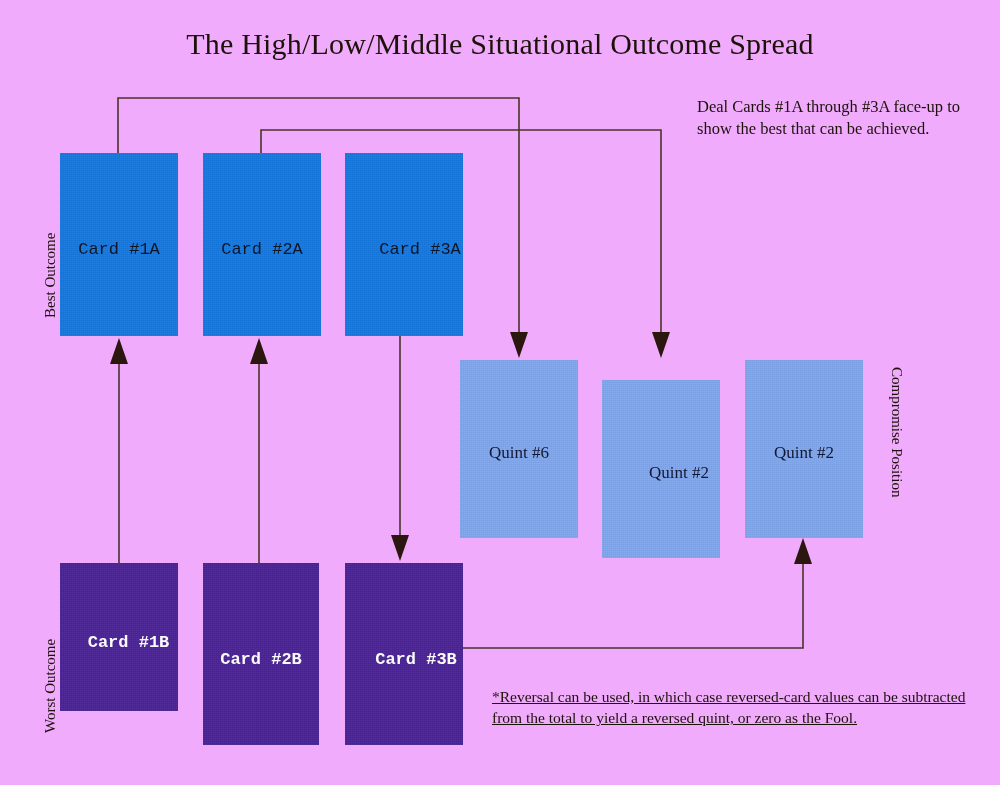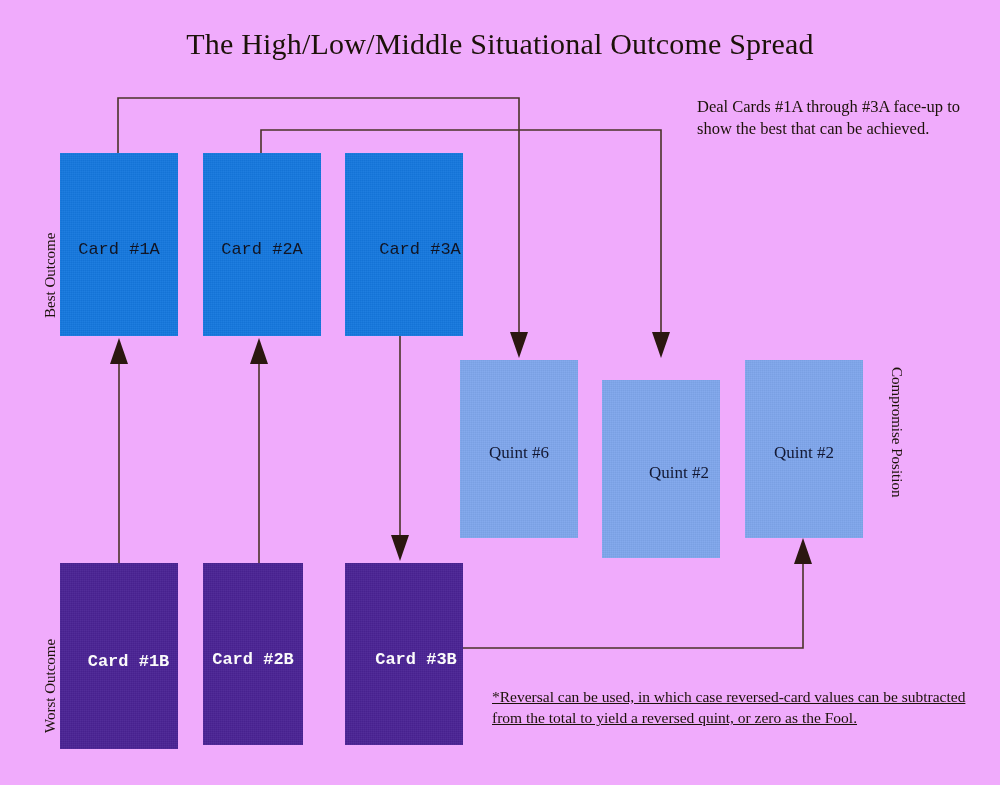--- a/index.html
+++ b/index.html
@@ -177,25 +177,25 @@
   </div>
 
   <div class="card card-quint" style="left:602px; top:380px; width:118px; height:178px;padding-left:36px;">
     <span class="card-label">Quint #2</span>
   </div>
 
   <div class="card card-quint" style="left:745px; top:360px; width:118px; height:178px;">
     <span class="card-label">Quint #2</span>
   </div>
 
-  <div class="card card-worst" style="left:60px; top:563px; width:118px; height:186px;padding-left:19px;">
+  <div class="card card-worst" style="left:60px; top:563px; width:118px; height:148px;padding-left:19px;">
     <span class="card-label">Card #1B</span>
   </div>
 
-  <div class="card card-worst" style="left:203px; top:563px; width:100px; height:182px;">
+  <div class="card card-worst" style="left:203px; top:563px; width:116px; height:182px;">
     <span class="card-label">Card #2B</span>
   </div>
 
   <div class="card card-worst" style="left:345px; top:563px; width:118px; height:182px;padding-left:24px;">
     <span class="card-label">Card #3B</span>
   </div>
 
   <div class="note" style="left:697px; top:96px; width:280px;">Deal Cards #1A through #3A face-up to show the best that can be achieved.</div>
 
 

